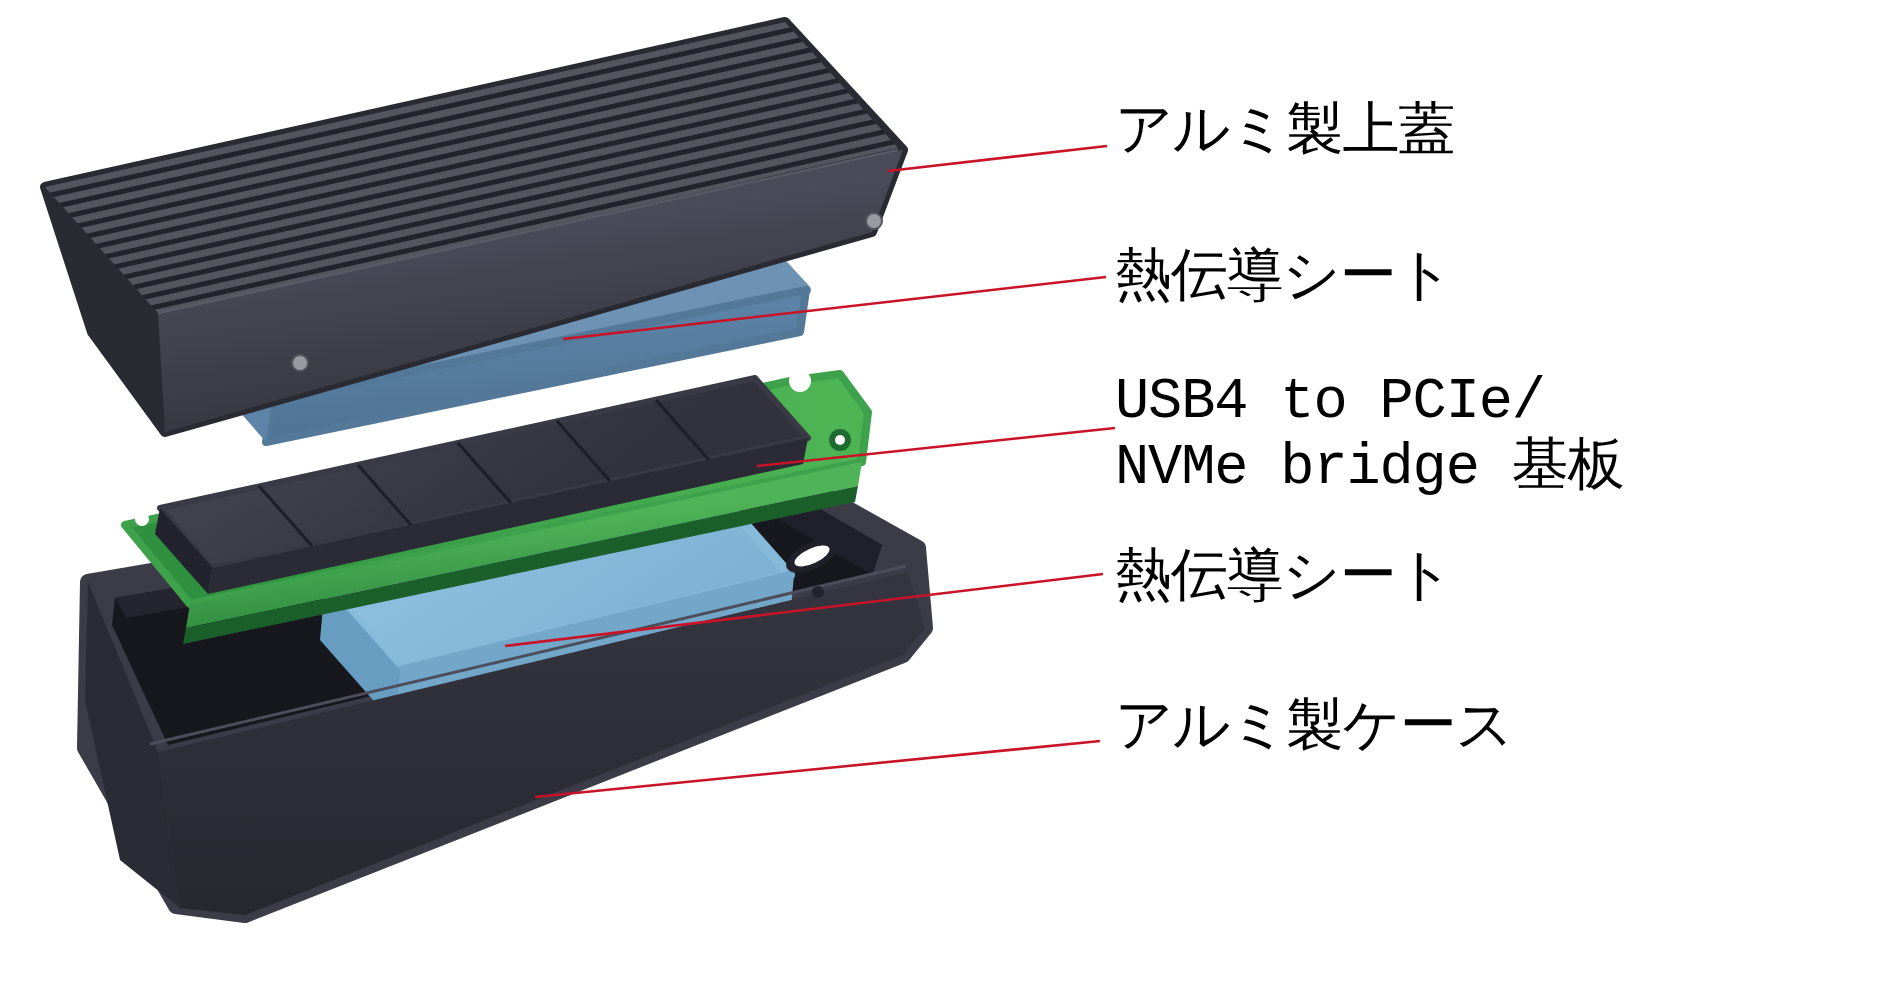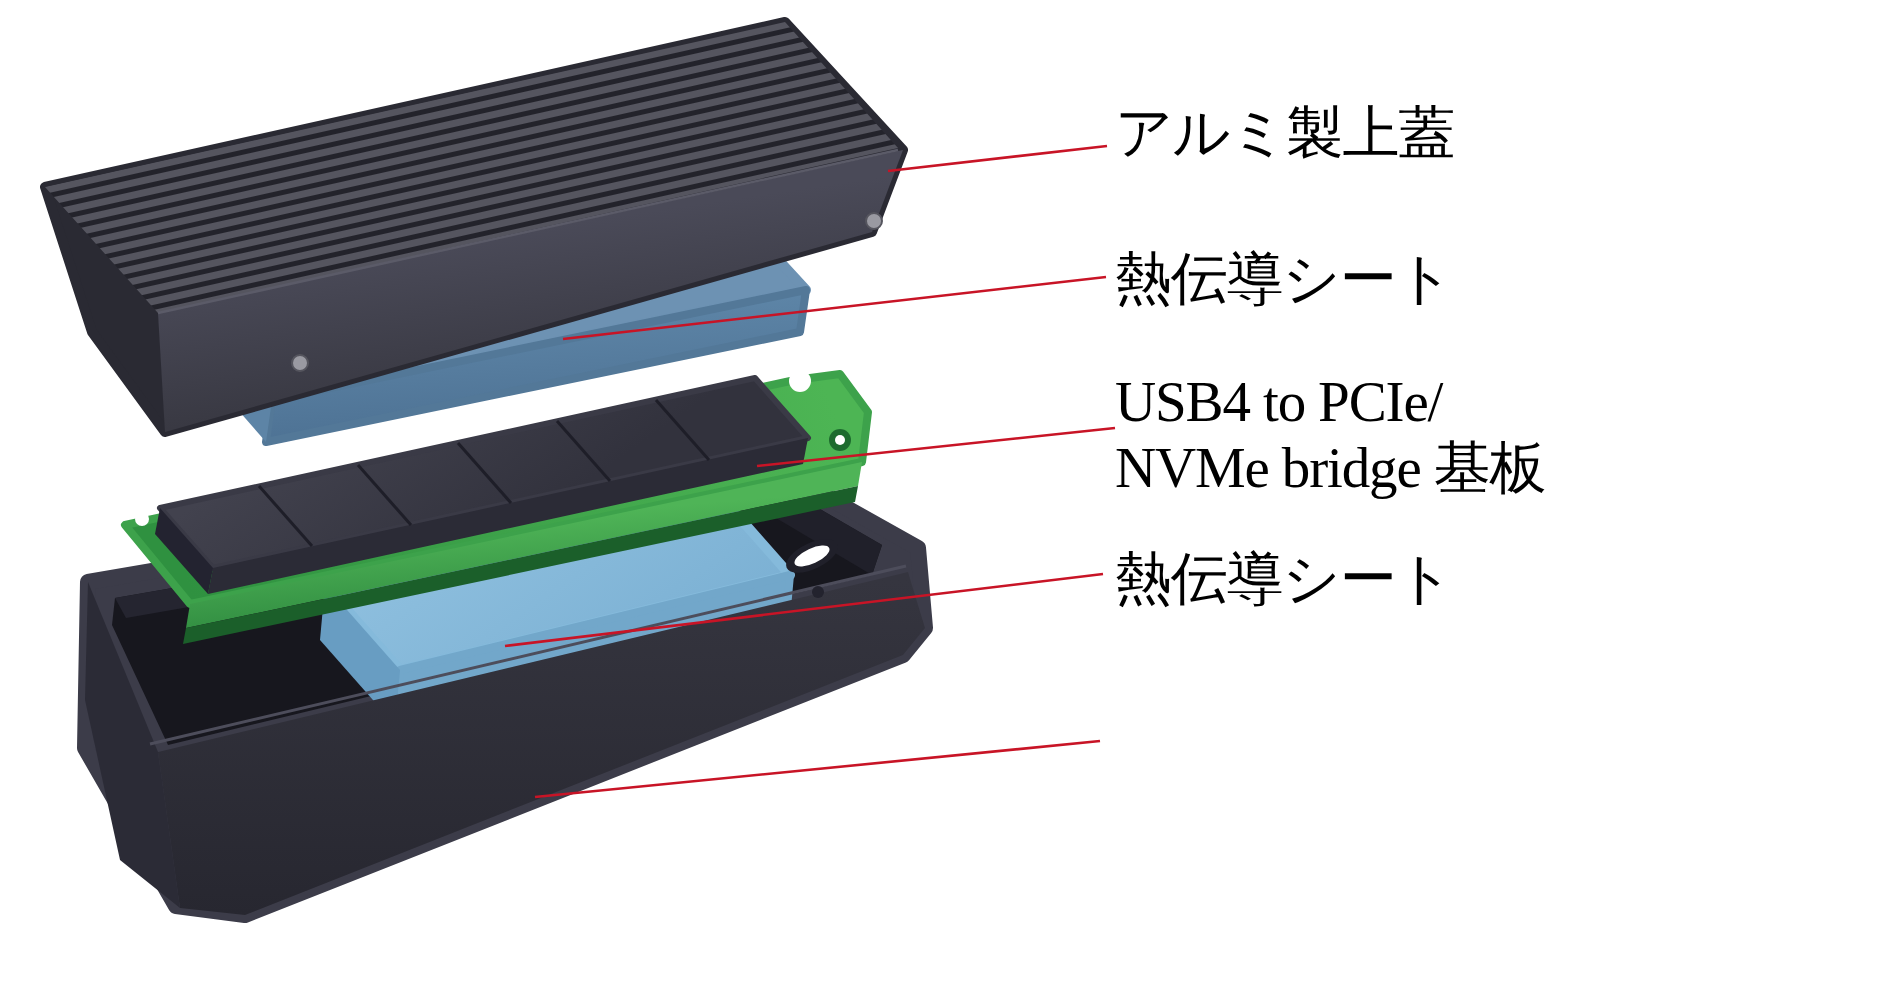--- a/index.html
+++ b/index.html
@@ -1,21 +1,21 @@
 <!DOCTYPE html>
 <html style="--background: #ffffff; --label-text: #000000; --leader-red: #c81426; --fin-light: #55555f; --fin-dark: #23232b; --lid-apron: #42424f; --sheet-top: #6d92b3; --sheet-front: #537898; --board-green: #3da24b; --board-edge-light: #4aa94f; --board-edge-dark: #1b5f2a; --chip-top: #3a3a46; --chip-front: #2b2b36; --pad-top: #85badb; --pad-front: #72a7ca; --case-rim: #3c3c49; --case-front: #31313d; --case-cavity: #17171e;"><head>
 <meta charset="utf-8">
 <style>
   html,body{margin:0;padding:0;background:#fff;}
   #stage{
     position:relative;
     width:1882px;height:982px;
     background:var(--background,#fff);
     overflow:hidden;
-    font-family:Liberation Serif, serif;
+    font-family:Liberation Mono, monospace;
   }
   #scene{position:absolute;left:0;top:0;}
   .label{
     position:absolute;
     left:1115px;
     color:var(--label-text,#000);
     font-size:57px;
     font-weight:500;
     letter-spacing:-0.02em;
     line-height:66px;
@@ -155,14 +155,15 @@
       <line class="leader" x1="757" y1="466" x2="1115" y2="428"></line>
       <line class="leader" x1="505" y1="646" x2="1103" y2="574"></line>
       <line class="leader" x1="535" y1="797" x2="1100" y2="741"></line>
     </g>
   </svg>
 
   <div class="label" style="top:100px">アルミ製上蓋</div>
   <div class="label" style="top:246px">熱伝導シート</div>
   <div class="label" style="top:369px"><span>USB4 to PCIe/</span><br><span>NVMe bridge 基板</span></div>
   <div class="label" style="top:546px">熱伝導シート</div>
+  <div class="label" style="top:696px">アルミ製ケース</div>
 
 </div>
 
 </body></html>

